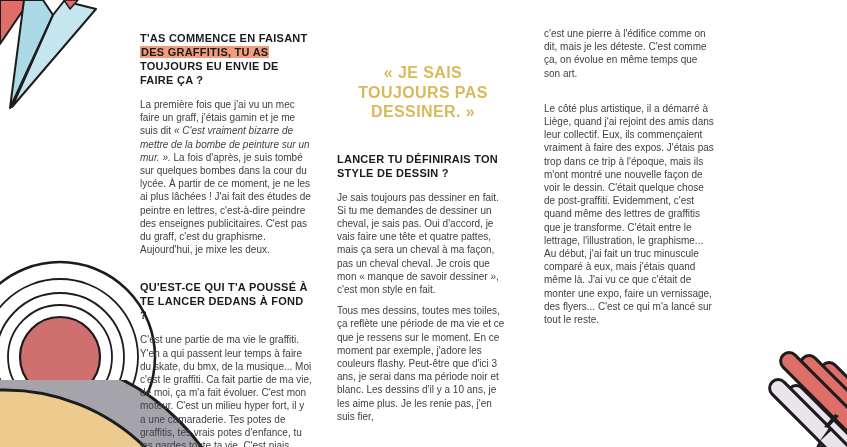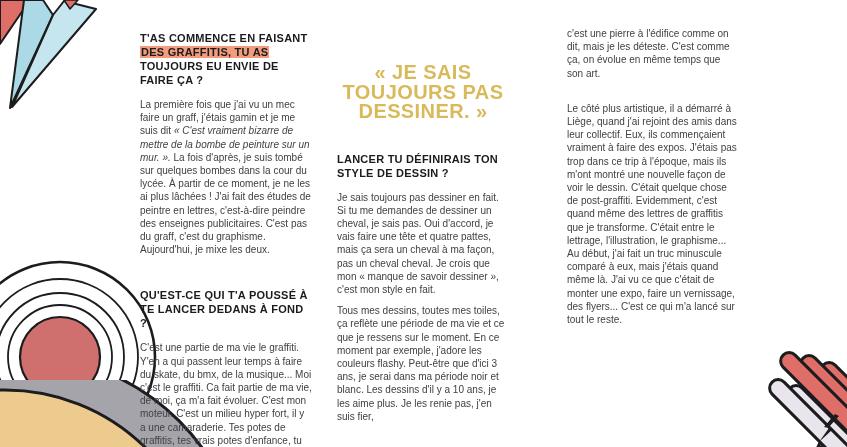--- a/index.html
+++ b/index.html
@@ -7,21 +7,21 @@
     position:relative;
     width:847px;height:447px;
     background:#ffffff;
     overflow:hidden;
     font-family:"Liberation Sans", sans-serif;
     -webkit-font-smoothing:antialiased;
   }
   .col{position:absolute;width:172px;}
   #col1{left:140px;top:31px;}
   #col2{left:337px;top:27px;}
-  #col3{left:567px;top:27px;}
+  #col3{left:544px;top:27px;}
 
   .question{
     font-weight:bold;
     font-size:11px;
     line-height:14px;
     letter-spacing:.25px;
     color:#1b1b1d;
     margin:0 0 11px 0;
     text-transform:none;
   }
@@ -32,25 +32,25 @@
     -webkit-box-decoration-break:clone;
     box-decoration-break:clone;
   }
   .body{
     font-size:10px;
     line-height:13.2px;
     color:#414144;
     margin:0 0 8px 0;
   }
   .body em{font-style:italic;}
-  .mb-lg{margin-bottom:32px;}
+  .mb-lg{margin-bottom:24px;}
   .mt-q2{margin-top:2px;}
   .pullquote{
     font-weight:bold;
-    font-size:20px;
+    font-size:16px;
     line-height:19.5px;
     letter-spacing:.4px;
     color:#d9ba5b;
     text-align:center;
     margin:36px 2px 30px 2px;
   }
   .illo{position:absolute;pointer-events:none;}
   #plane{left:0;top:0;}
   #bullseye{left:0;top:255px;}
   #plate{left:0;top:380px;}

